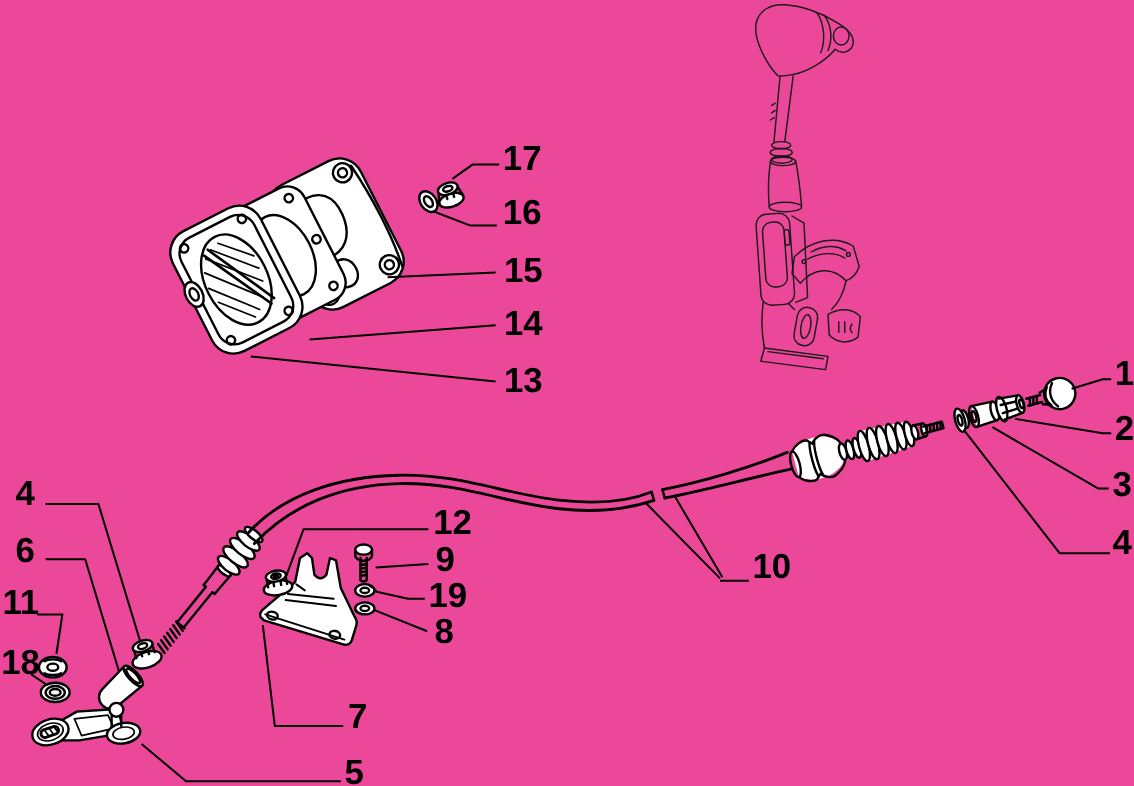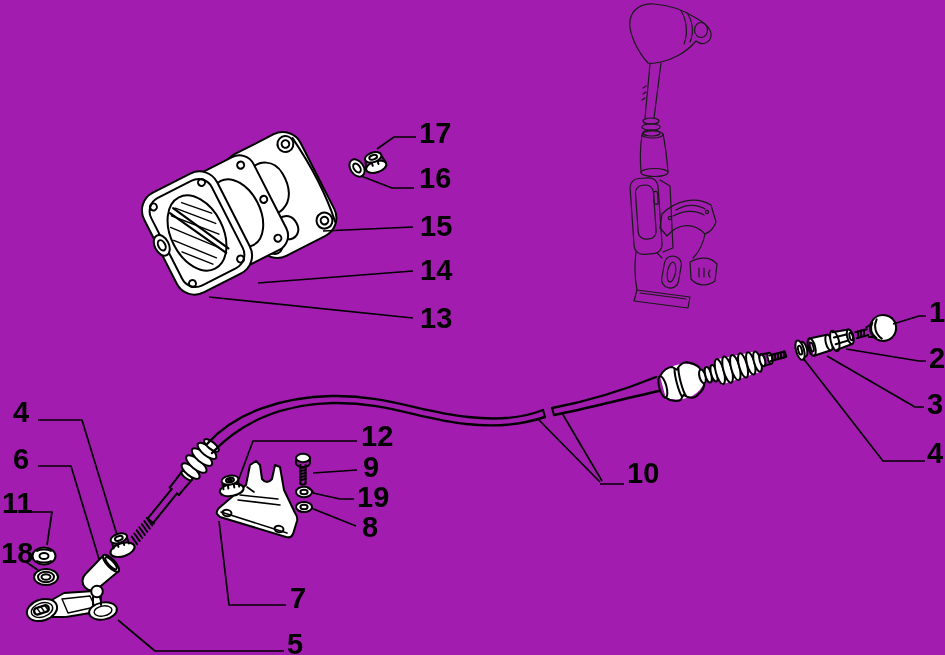--- a/index.html
+++ b/index.html
@@ -1,19 +1,19 @@
 <!DOCTYPE html>
 <html><head>
 <meta charset="utf-8">
 <style>
   html,body{margin:0;padding:0;background:#ffffff;}
   .stage{
     position:relative;
     width:945px;height:655px;
-    background:#a21caf;
+    background:#ec4899;
     overflow:hidden;
     font-family:"Liberation Sans", sans-serif;
   }
   svg{display:block}
   .callout{
     font-family:"Liberation Sans", sans-serif;
     font-weight:700;
     font-size:29px;
     fill:#000000;
   }

